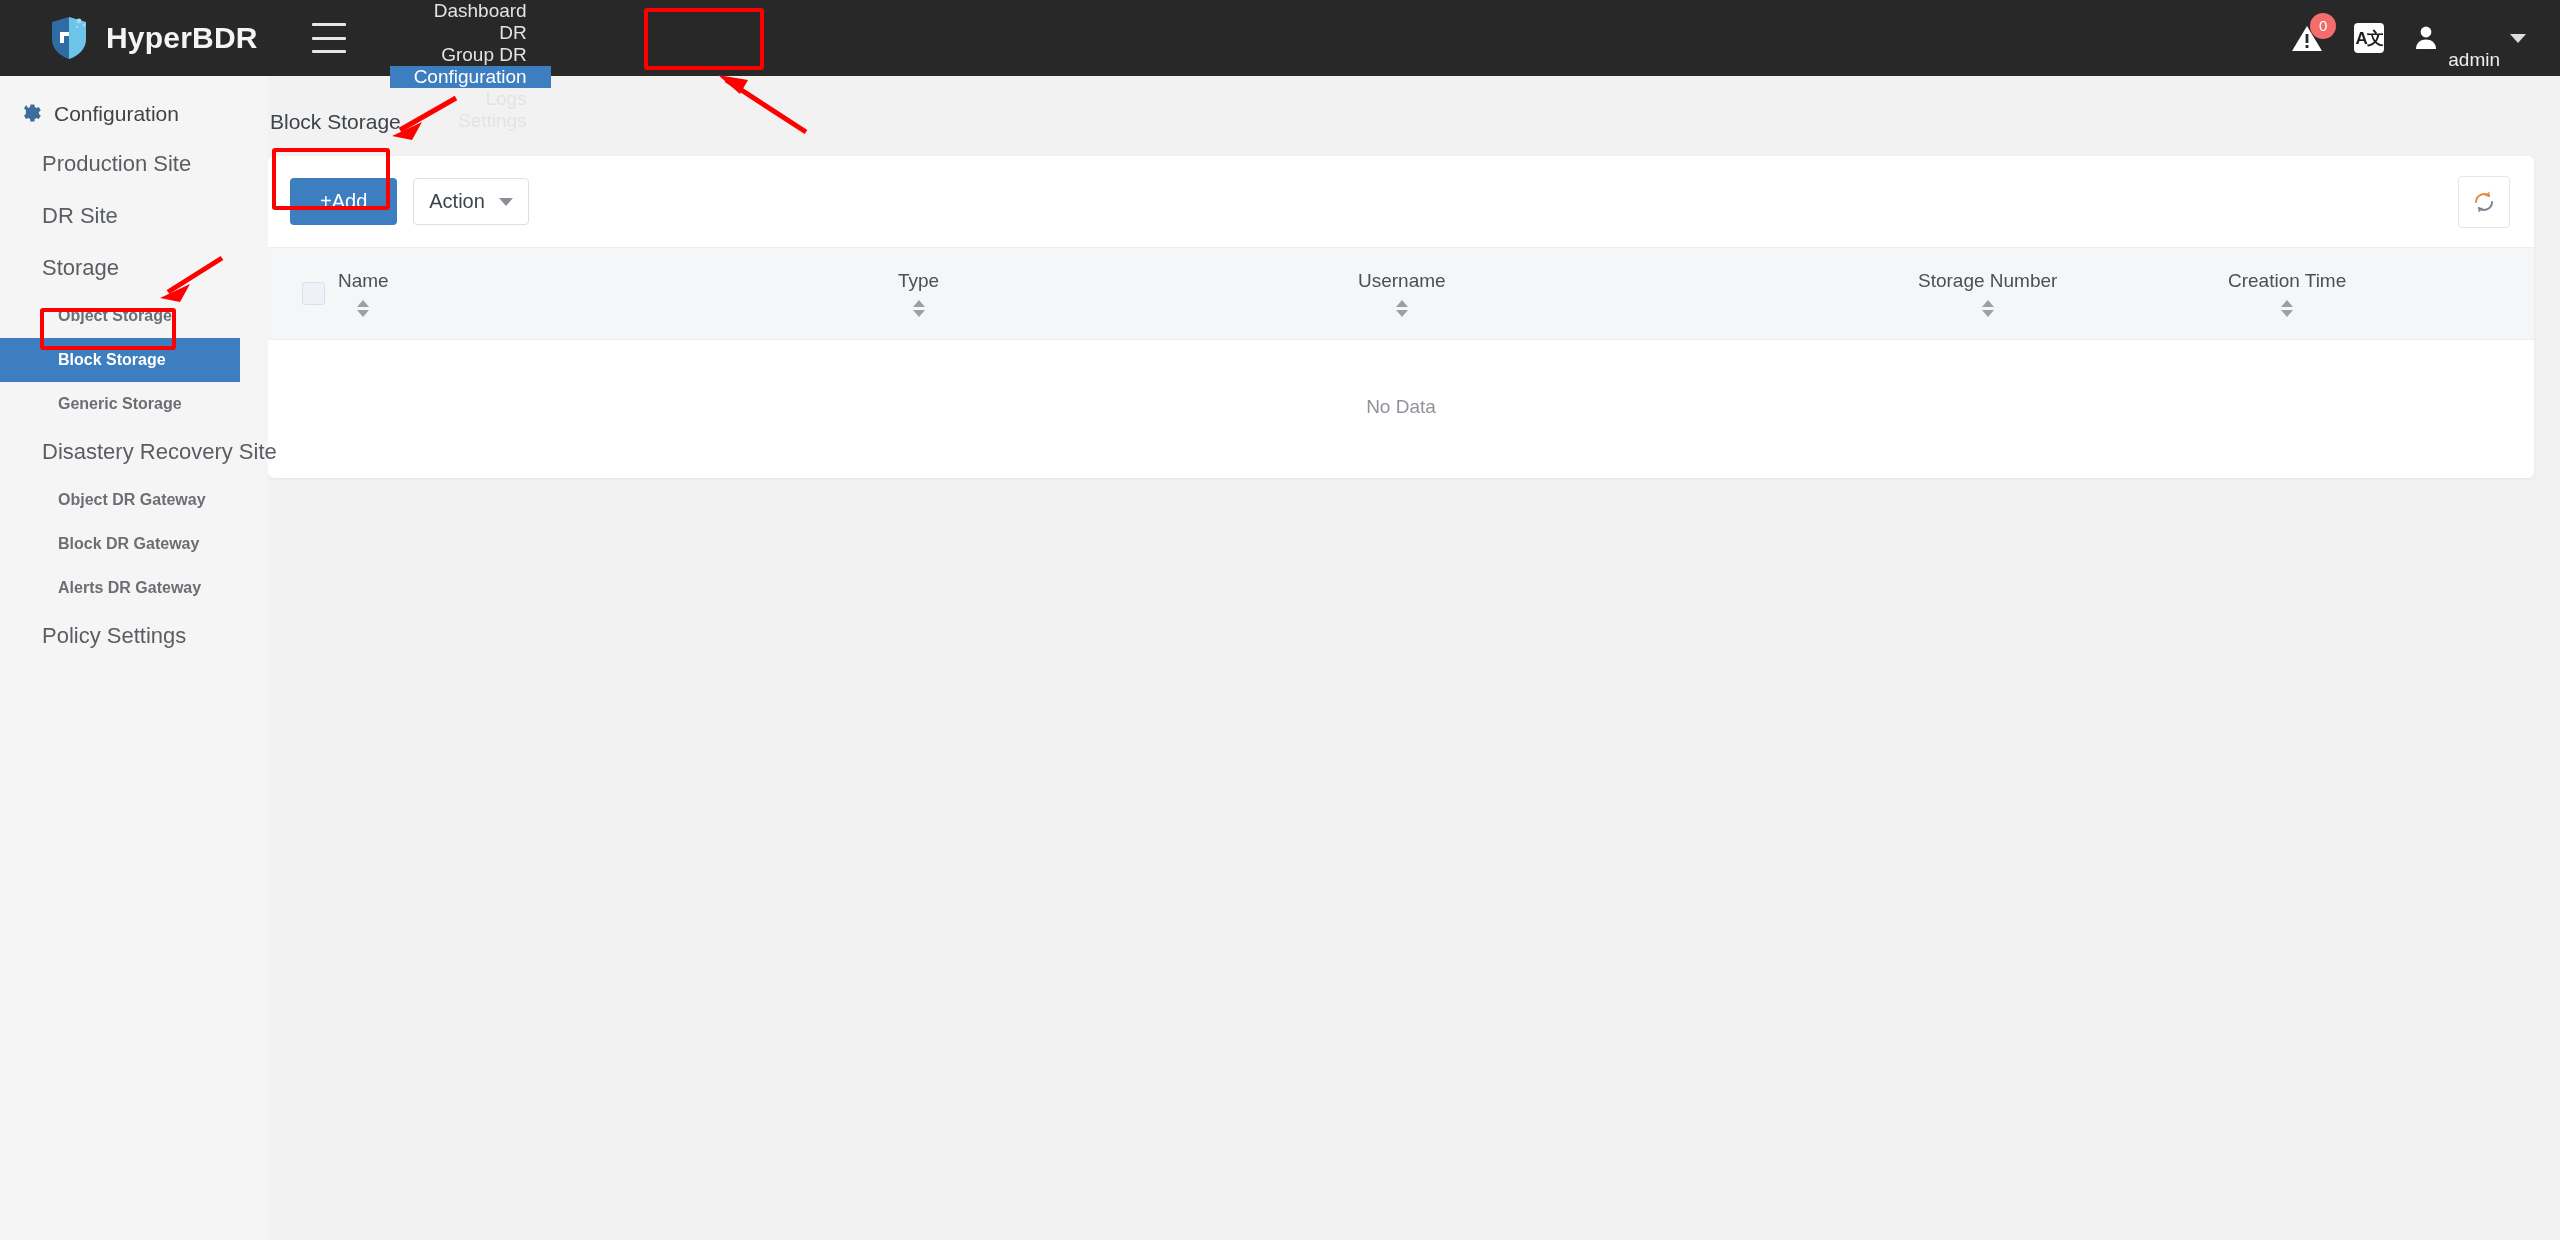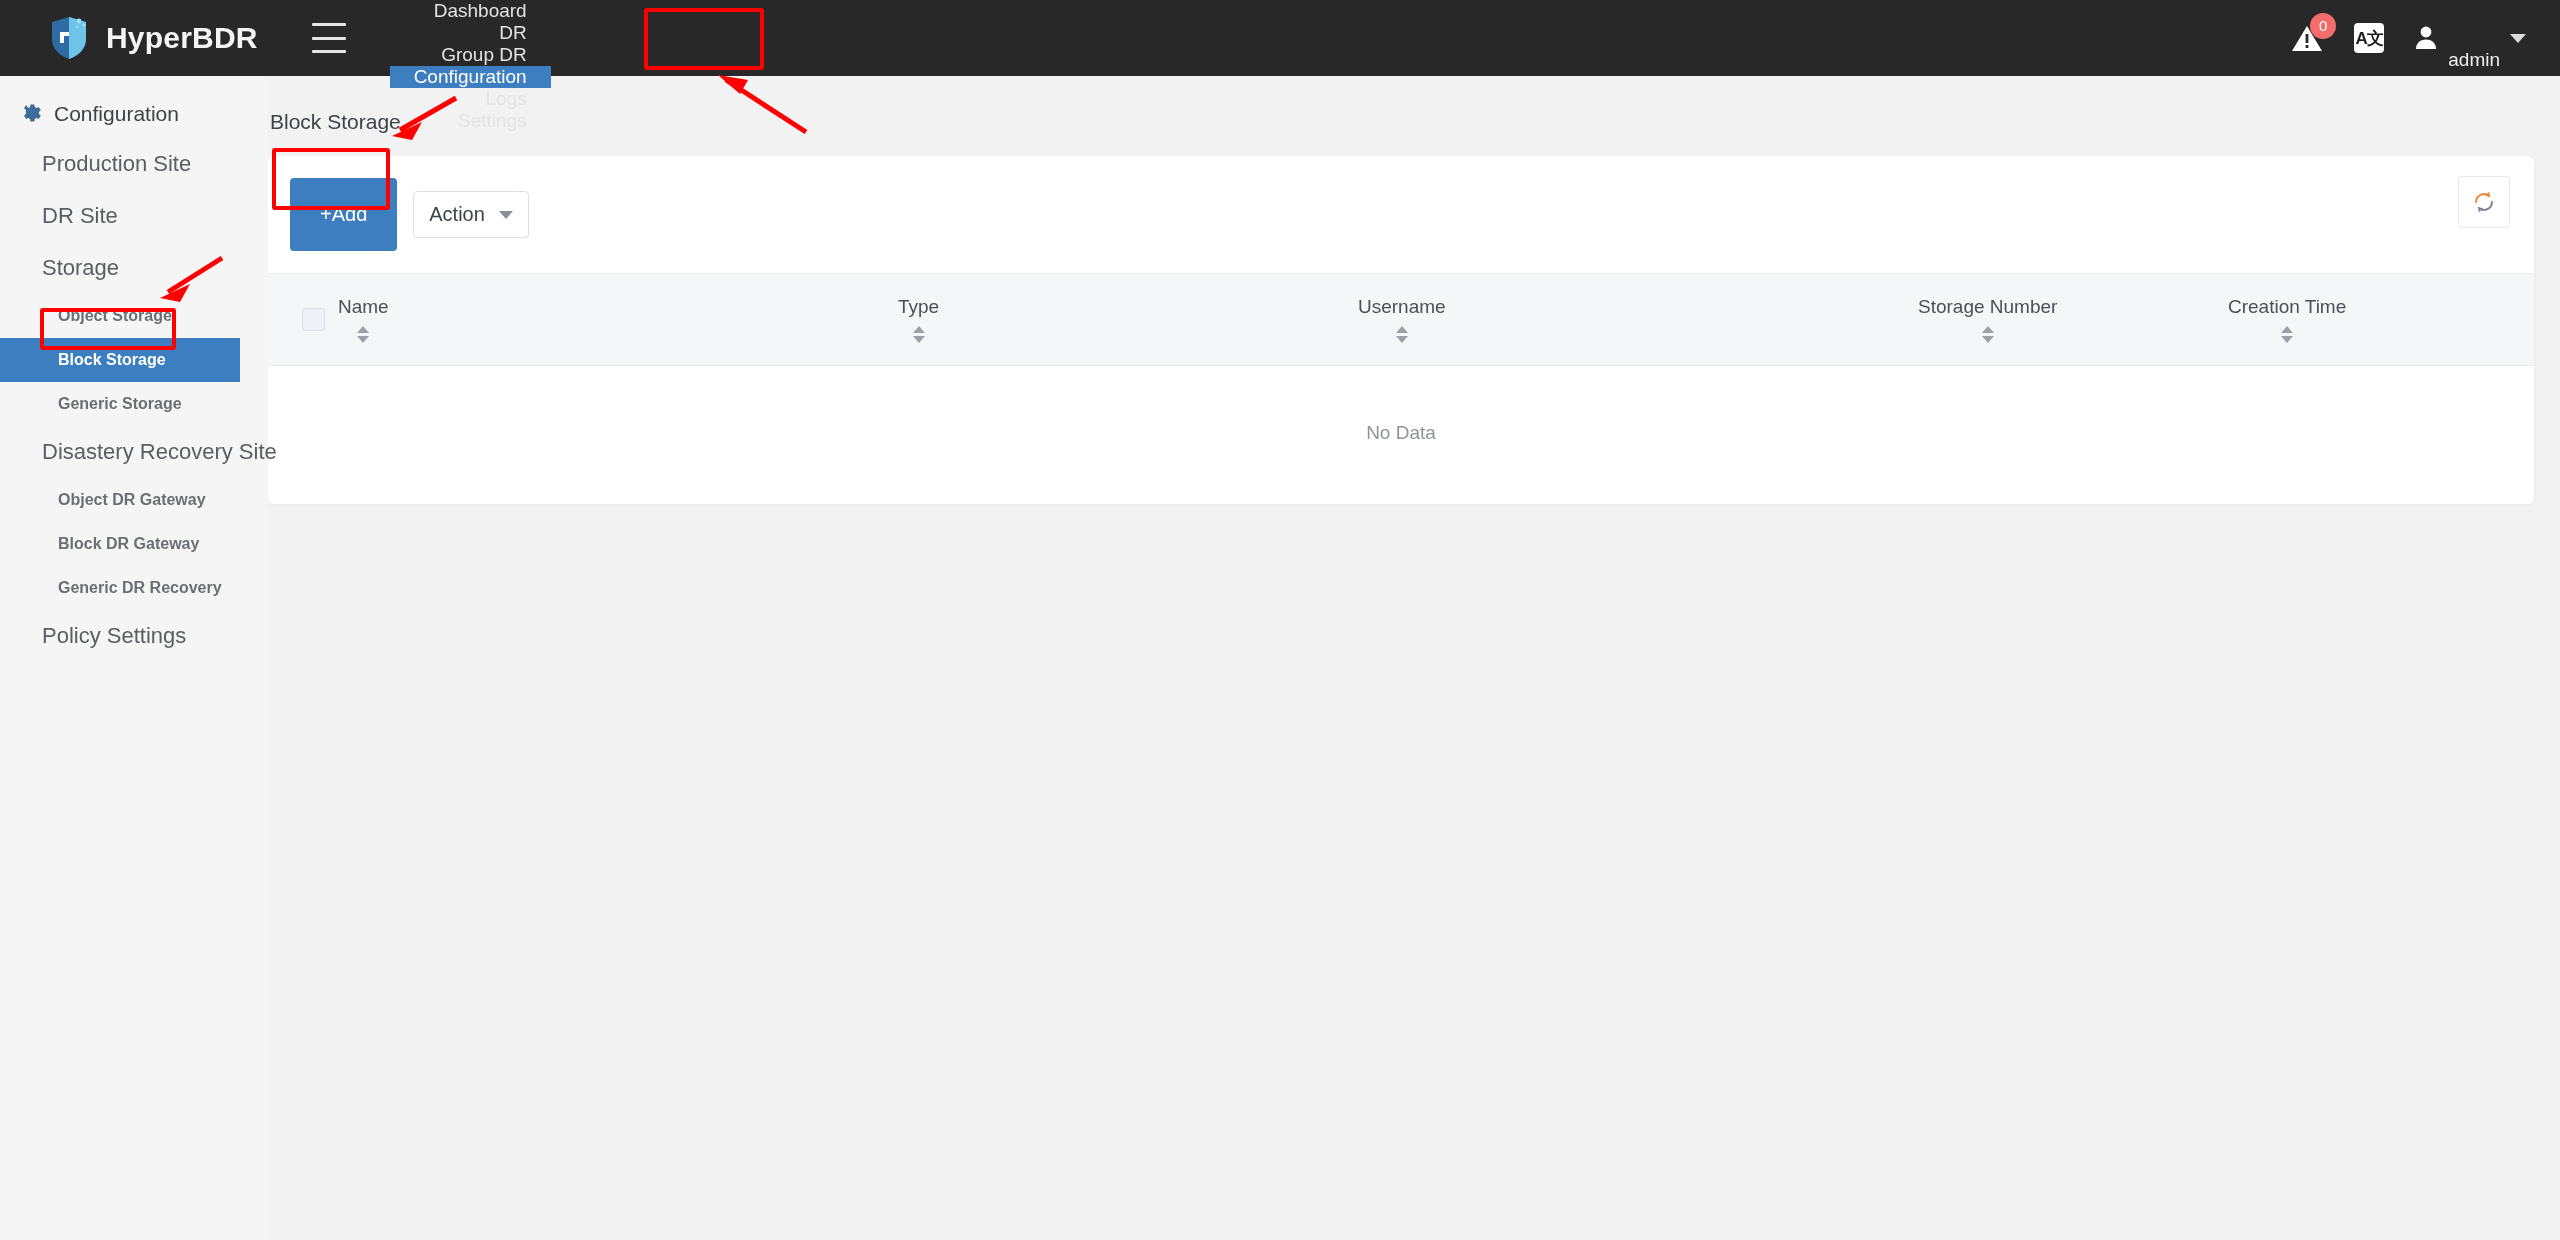--- a/index.html
+++ b/index.html
@@ -132,21 +132,21 @@
     position: relative;
   }
   .toolbar {
     display:flex; align-items:center; gap: 16px;
     padding: 22px 24px 22px 22px;
   }
   .btn-add {
     background: #3c7ebf; color:#ffffff;
     font-size: 20px;
     border: none; border-radius: 4px;
-    padding: 25px 30px;
+    padding: 12px 30px;
     cursor: pointer;
   }
   .btn-action {
     background:#ffffff; color:#3d4349;
     border: 1px solid #dcdfe6; border-radius: 4px;
     font-size: 20px;
     padding: 11px 15px;
     display:flex; align-items:center; gap: 14px;
     cursor:pointer;
   }
@@ -274,21 +274,21 @@
 
     <div class="side-item">Production Site</div>
     <div class="side-item">DR Site</div>
     <div class="side-item">Storage</div>
     <div class="side-item sub">Object Storage</div>
     <div class="side-item sub active">Block Storage</div>
     <div class="side-item sub">Generic Storage</div>
     <div class="side-item">Disastery Recovery Site</div>
     <div class="side-item sub">Object DR Gateway</div>
     <div class="side-item sub">Block DR Gateway</div>
-    <div class="side-item sub">Generic DR Recovery</div>
+    <div class="side-item sub">Alerts DR Gateway</div>
     <div class="side-item">Policy Settings</div>
   </div>
 
   <div class="content">
     <div class="page-title">Block Storage</div>
 
     <div class="card">
       <div class="toolbar">
         <button class="btn-add">+Add</button>
         <div class="btn-action">

